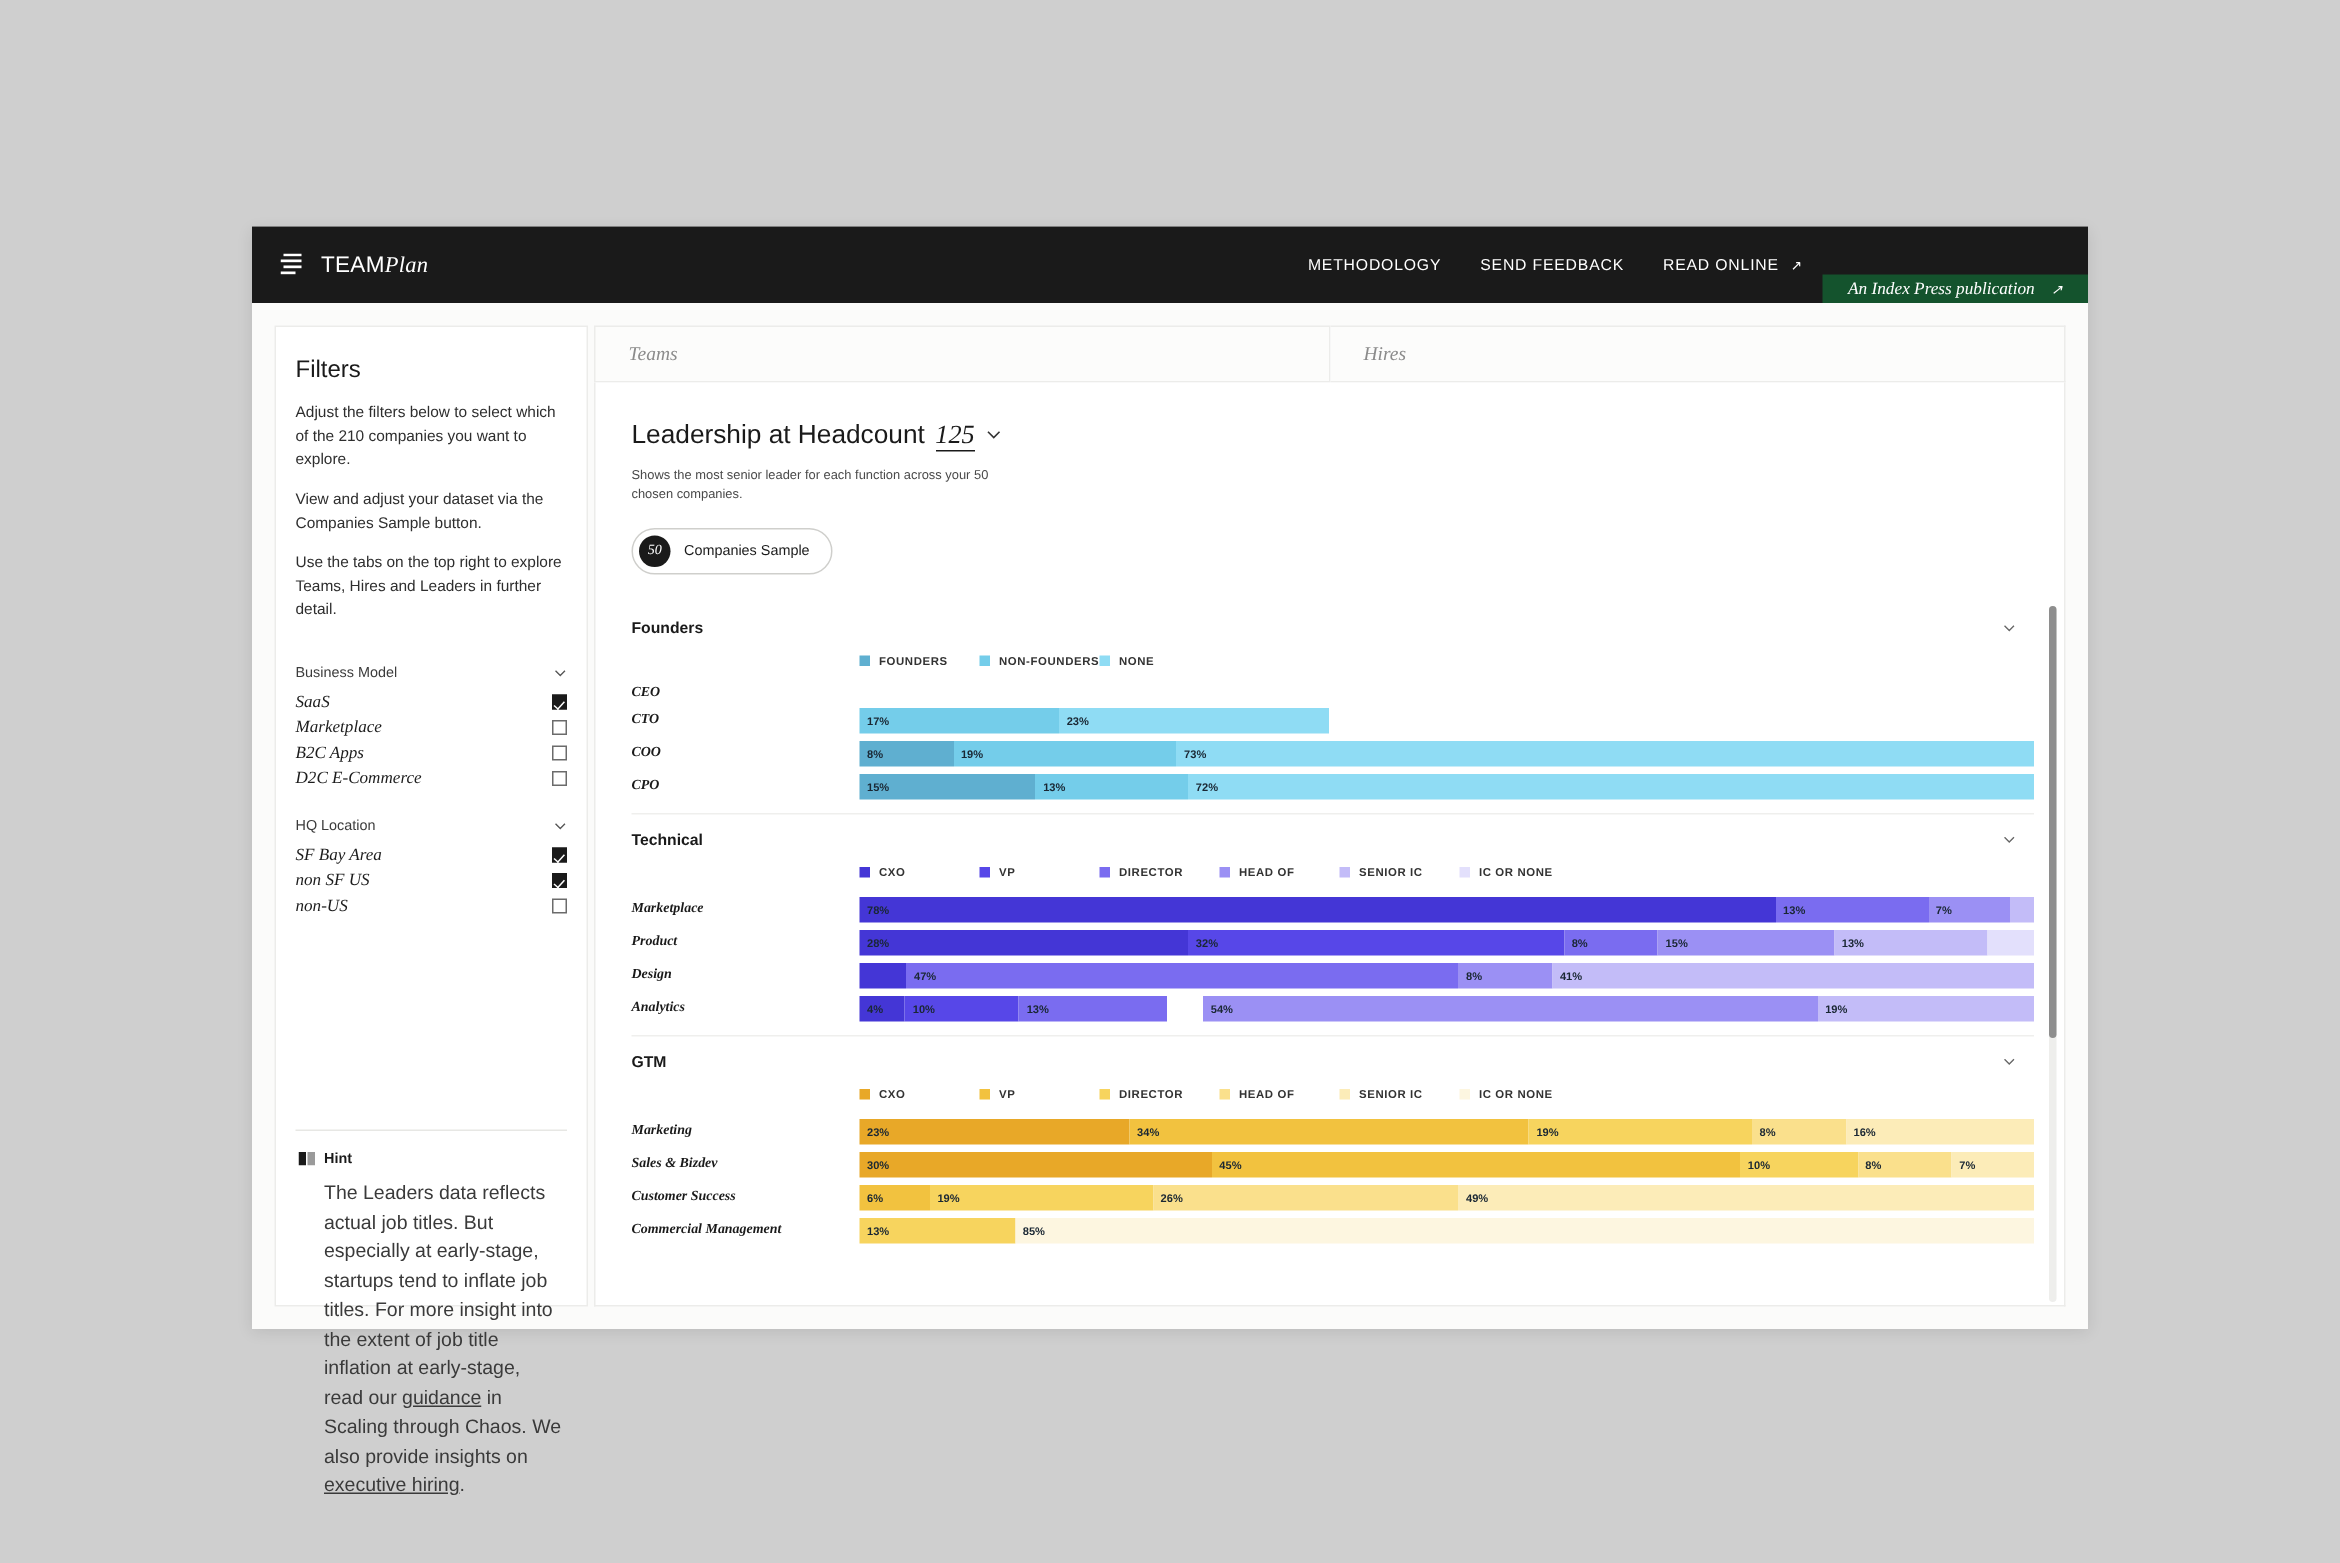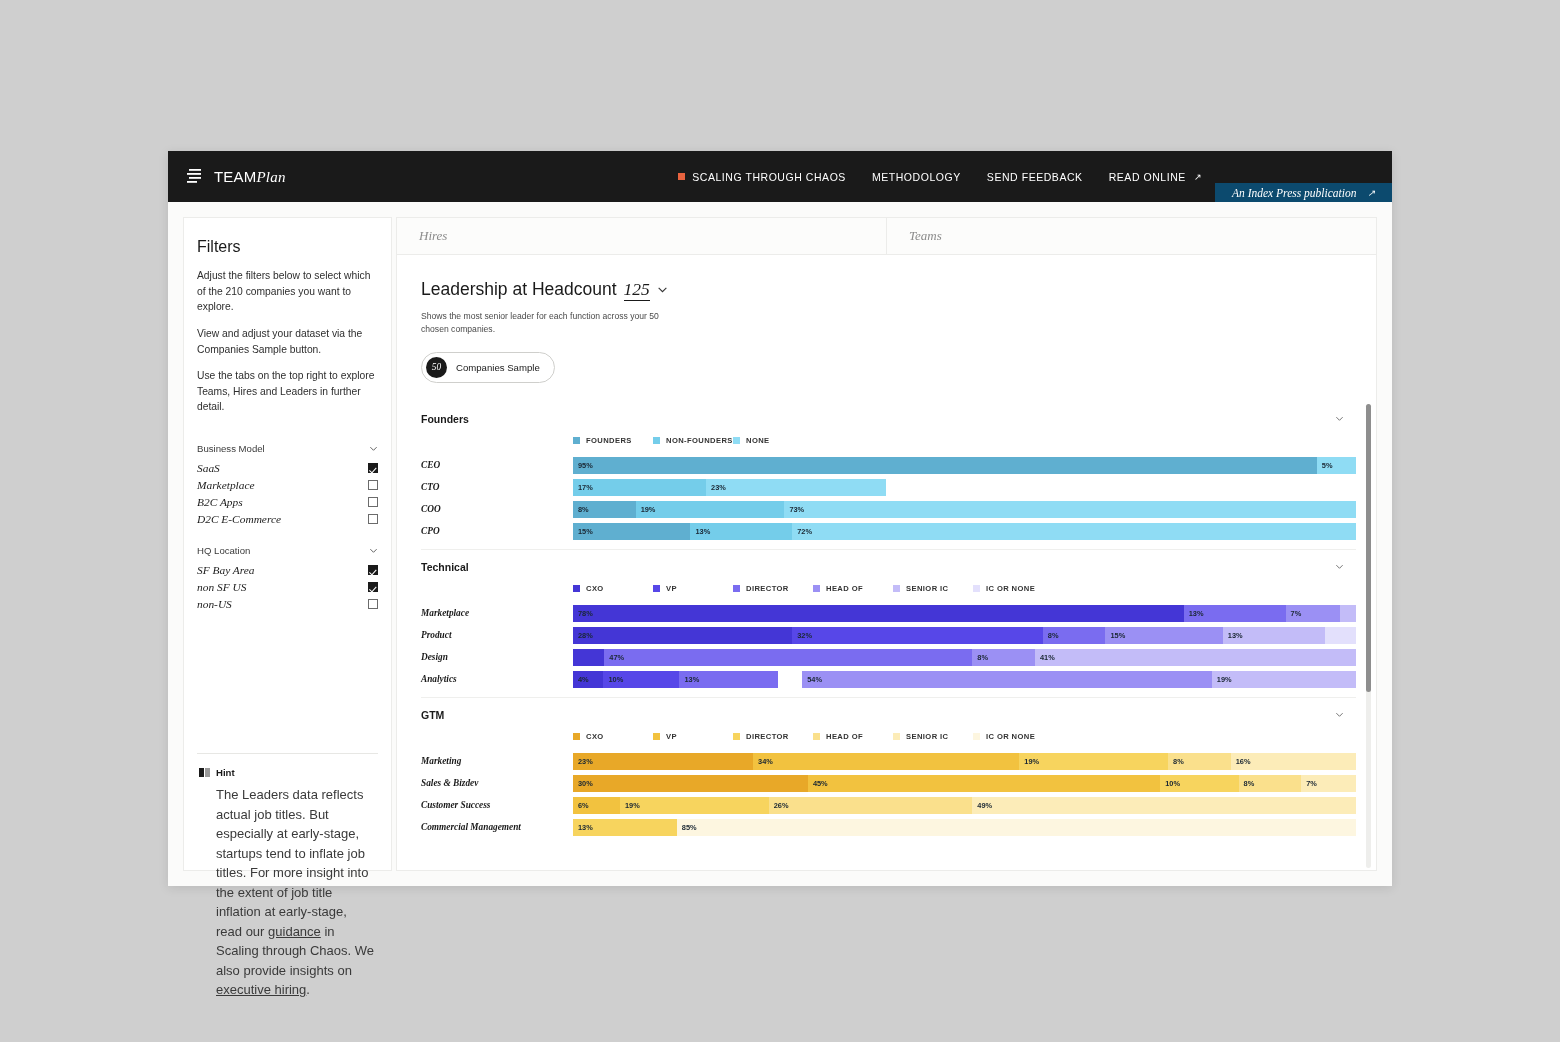--- a/index.html
+++ b/index.html
@@ -46,21 +46,21 @@
     padding: 0 13px;
     font-size: 10.5px;
     letter-spacing: .55px;
     color: #fff;
     cursor: pointer;
     white-space: nowrap;
   }
   .nav-sq { width: 7px; height: 7px; background: #e8633f; display:block; }
   .arrow-up { font-size: 9px; margin-left: 1px; }
   .nav-cta {
-    background: #0c4a6e;
+    background: #14532d;
     display: flex; align-items: center; gap: 10px;
     padding: 1px 17px;
     font-family: "Liberation Serif", serif;
     font-style: italic;
     font-size: 11.5px;
     color: #fff;
     cursor: pointer;
     white-space: nowrap;
     margin-top: 32px;
   }
@@ -297,24 +297,20 @@
           <rect x="2" y="0" width="12" height="1.8" fill="#fff"></rect>
           <rect x="0" y="4" width="14" height="1.8" fill="#fff"></rect>
           <rect x="2" y="8" width="12" height="1.8" fill="#fff"></rect>
           <rect x="0" y="12" width="10" height="1.8" fill="#fff"></rect>
         </svg>
       </span>
       <span class="brand-text"><span>TEAM</span><span class="plan">Plan</span></span>
     </div>
     <div class="nav">
       <div class="nav-item">
-        <span class="nav-sq"></span>
-        <span>SCALING THROUGH CHAOS</span>
-      </div>
-      <div class="nav-item">
         <span>METHODOLOGY</span>
       </div>
       <div class="nav-item">
         <span>SEND FEEDBACK</span>
       </div>
       <div class="nav-item">
         <span>READ ONLINE</span>
         <span class="arrow-up">↗</span>
       </div>
       <div class="nav-cta">
@@ -394,24 +390,24 @@
           </span>
           <span>Hint</span>
         </div>
         <div class="hint-text"><span>The Leaders data reflects actual job titles. But especially at early-stage, startups tend to inflate job titles. For more insight into the extent of job title inflation at early-stage, read our </span><a href="#">guidance</a><span> in Scaling through Chaos. We also provide insights on </span><a href="#">executive hiring</a><span>.</span></div>
       </div>
     </div>
 
     <div class="main">
       <div class="tabs">
         <div class="tab">
-          <span>Hires</span>
+          <span>Teams</span>
         </div>
         <div class="tab">
-          <span>Teams</span>
+          <span>Hires</span>
         </div>
       </div>
 
       <div class="panel">
         <div class="panel-head">
           <div class="panel-title">
             <span>Leadership at Headcount</span>
             <span class="val">125</span>
             <span>
               <svg style="width:11px;height:11px;display:block" viewBox="0 0 10 10">
@@ -448,24 +444,20 @@
                     <span>NON-FOUNDERS</span>
                   </div>
                   <div class="legend-item">
                     <span class="legend-sq" style="background: rgb(143, 220, 244);"></span>
                     <span>NONE</span>
                   </div>
                 </div>
               <div>
                   <div class="row">
                     <div class="row-label">CEO</div>
-                    <div class="bar">
-                      <div class="seg" style="width: 95%; background: rgb(95, 175, 208);">95%</div>
-                      <div class="seg" style="width: 5%; background: rgb(143, 220, 244);">5%</div>
-                    </div>
                   </div>
                   <div class="row">
                     <div class="row-label">CTO</div>
                     <div class="bar">
                       <div class="seg" style="width: 17%; background: rgb(116, 205, 234);">17%</div>
                       <div class="seg" style="width: 23%; background: rgb(143, 220, 244);">23%</div>
                     </div>
                   </div>
                   <div class="row">
                     <div class="row-label">COO</div>

